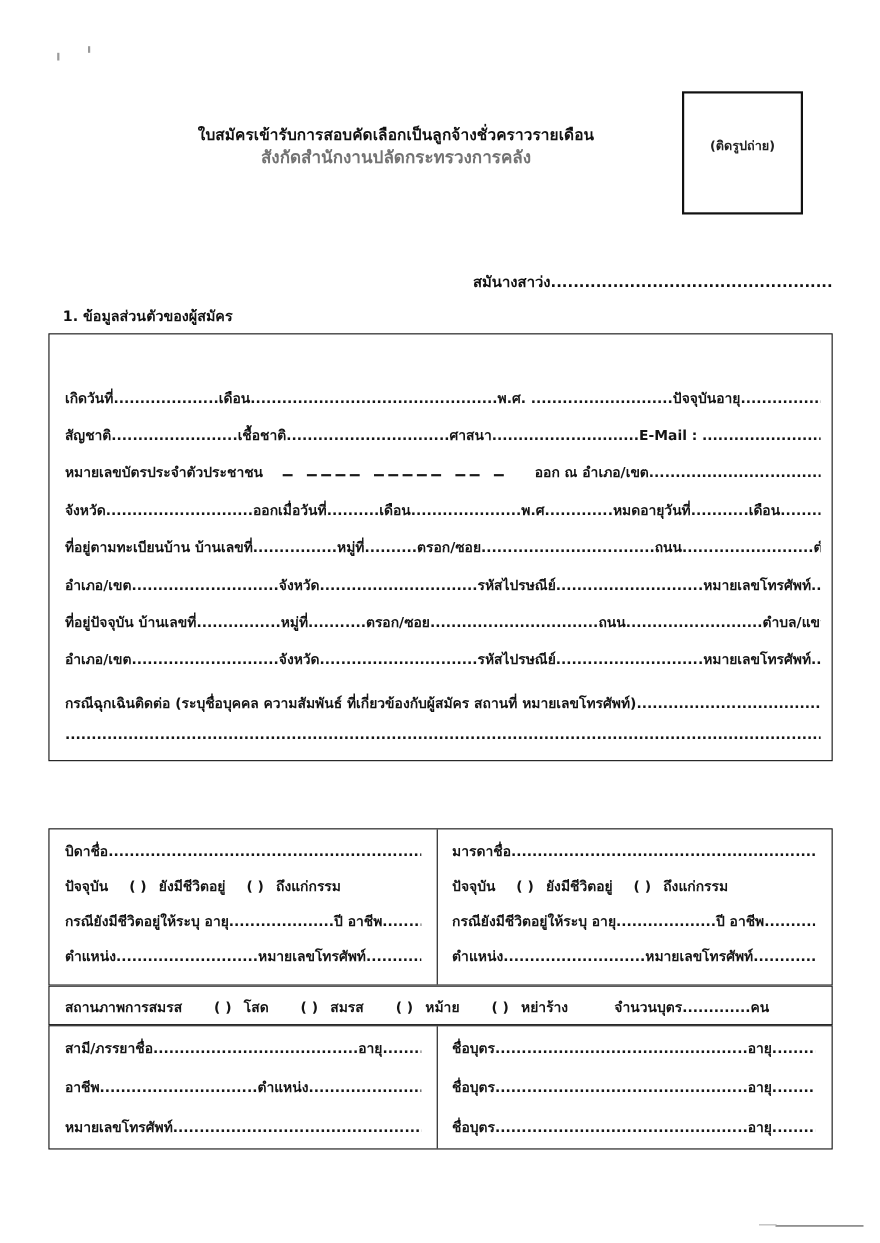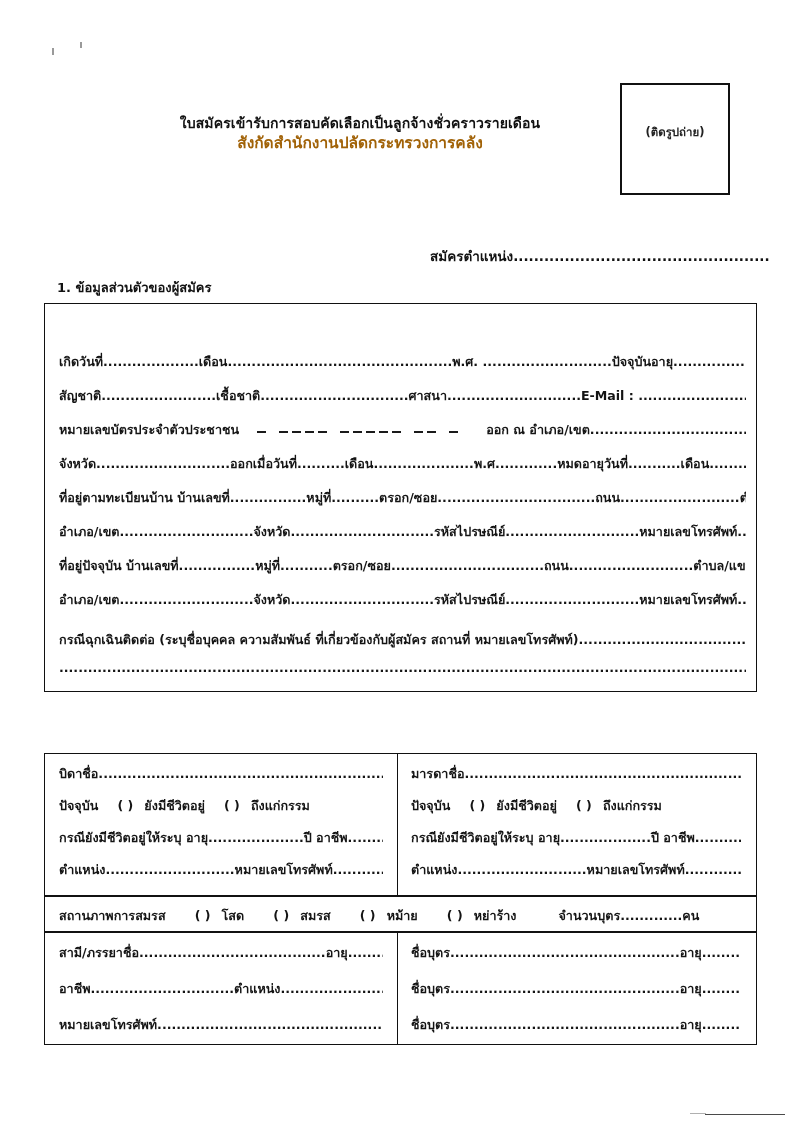--- a/index.html
+++ b/index.html
@@ -73,21 +73,21 @@
     font-size: 14px;
     font-weight: bold;
     letter-spacing: 0.1px;
     line-height: 1.35;
     color: #111;
   }
   .title-line2 {
     font-size: 15.5px;
     font-weight: bold;
     line-height: 1.35;
-    color: #a16207;
+    color: #737373;
   }
 
   .apply-position {
     position: absolute;
     left: 430px;
     top: 245px;
     font-size: 13.5px;
     font-weight: bold;
     color: #111;
     white-space: nowrap;
@@ -205,21 +205,21 @@
 
   <div class="photo-box">
     <div class="photo-box-label">(ติดรูปถ่าย)</div>
   </div>
 
   <div class="title-block">
     <div class="title-line1">ใบสมัครเข้ารับการสอบคัดเลือกเป็นลูกจ้างชั่วคราวรายเดือน</div>
     <div class="title-line2">สังกัดสำนักงานปลัดกระทรวงการคลัง</div>
   </div>
 
-  <div class="apply-position">สมัครตำแหน่ง..................................................</div>
+  <div class="apply-position">สมันางสาว่ง..................................................</div>
 
   <div class="section-heading" id="sec1-heading">1. ข้อมูลส่วนตัวของผู้สมัคร</div>
 
   <div class="framed-box" id="personal-box">
 
 
     <div class="frow" style="top:48px;">เกิดวันที่....................เดือน...............................................พ.ศ. ...........................ปัจจุบันอายุ.....................ปี.................เดือน</div>
 
     <div class="frow" style="top:82px;">สัญชาติ........................เชื้อชาติ...............................ศาสนา............................E-Mail : ..................................................</div>
 

